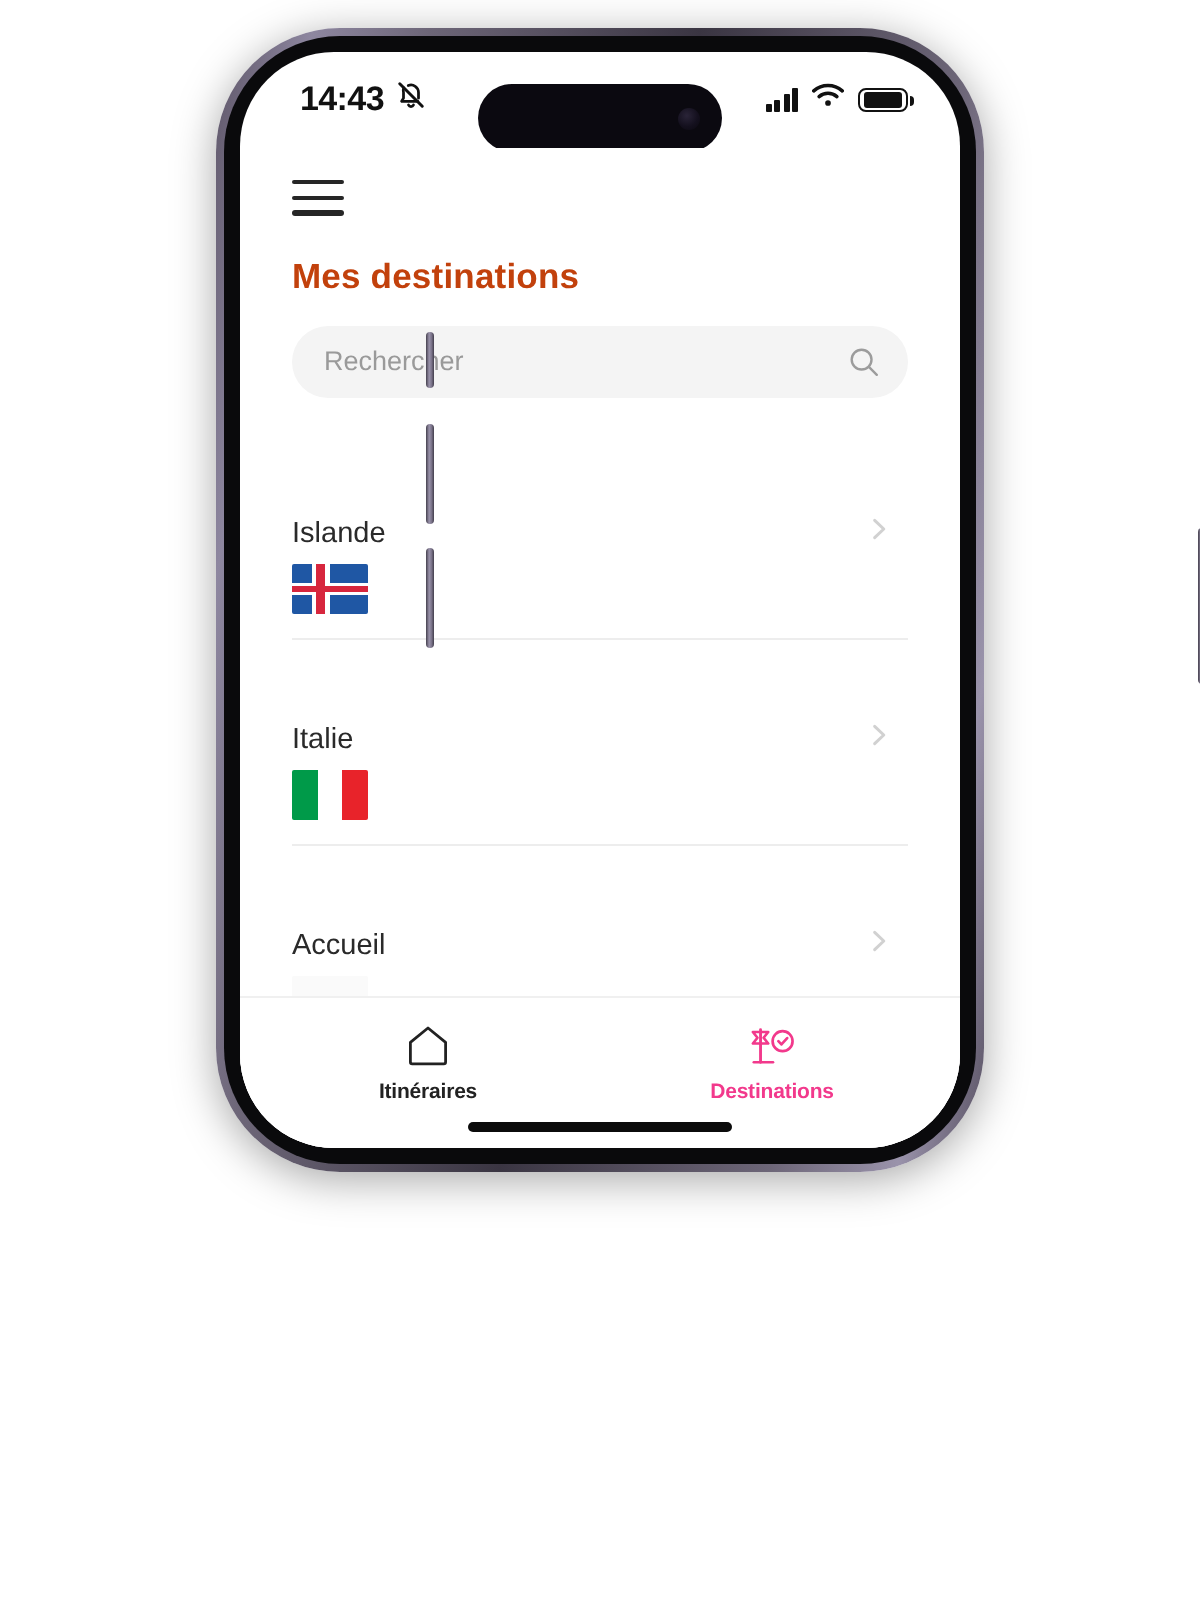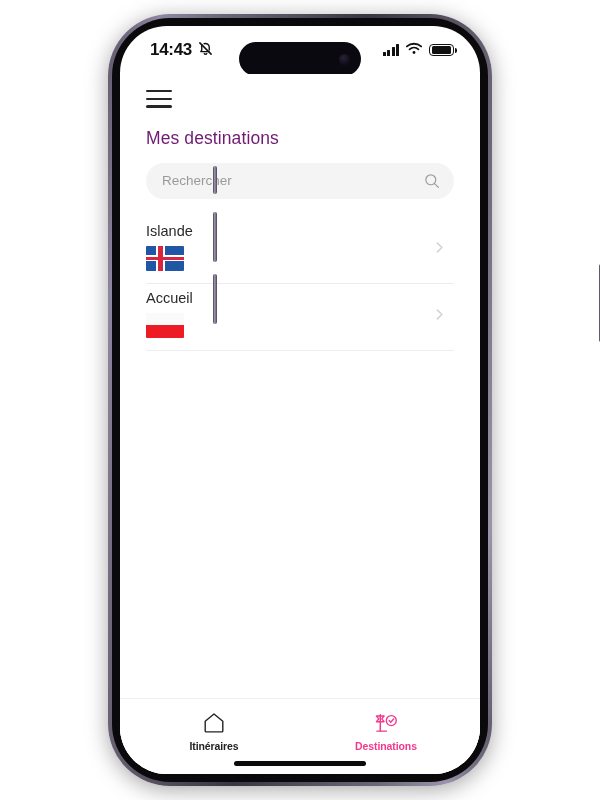--- a/index.html
+++ b/index.html
@@ -12,21 +12,21 @@
   #stage {
     position: relative;
     width: 600px; height: 800px;
     background: #ffffff;
   }
 
   
   .phone-frame {
     position: absolute;
     left: 108px; top: 14px;
-    width: 384px; height: 772px;
+    width: 384px; height: 572px;
     border-radius: 62px;
     background: linear-gradient(100deg,#5c5466 0%, #8e87a0 10%, #6d6678 22%, #3a3542 50%, #6d6678 78%, #9a93ab 91%, #564f60 100%);
     box-shadow: 0 4px 22px rgba(0,0,0,0.35);
   }
   .phone-bezel {
     position: absolute;
     left: 4px; top: 4px; right: 4px; bottom: 4px;
     border-radius: 58px;
     background: #0a0a0c;
   }
@@ -95,21 +95,21 @@
 
   
   .app { position: absolute; left: 0; top: 48px; right: 0; bottom: 0; background: #fff; }
 
   .hamburger { margin: 16px 0 0 26px; width: 26px; cursor: pointer; }
   .hamburger span { display:block; height: 2.2px; background: #262626; border-radius: 2px; margin-bottom: 5.5px; }
   .hamburger span:last-child { margin-bottom: 0; }
 
   .page-title {
     margin: 20px 0 0 26px;
-    font-size: 17.5px; color: #701a75; font-weight: 400; letter-spacing: 0.1px;
+    font-size: 17.5px; color: #c2410c; font-weight: 700; letter-spacing: 0.1px;
   }
 
   .search-wrap {
     margin: 14px 26px 0 26px;
     height: 36px;
     background: #f4f4f4;
     border-radius: 18px;
     display: flex; align-items: center;
     padding: 0 14px 0 16px;
   }
@@ -122,21 +122,21 @@
   .search-ico { width: 16px; height: 16px; flex: none; opacity: .55; }
 
   .dest-list { margin: 18px 26px 0 26px; }
   .dest-row {
     position: relative;
     display: flex; align-items: center; justify-content: space-between;
     border-bottom: 1px solid #ededed;
     padding: 6px 4px 12px 0;
     cursor: pointer;
   }
-  .dest-left { display: flex; flex-direction: column; gap: 7px; }
+  .dest-left { display: flex; flex-direction: column; gap: 7px; margin-top: 36px; }
   .dest-name { font-size: 14.5px; color: #2a2a2a; }
   .chev { width: 13px; height: 13px; opacity: .45; margin-right: 4px; }
 
   
   .flag { width: 38px; height: 25px; position: relative; display:block; border-radius: 1px; overflow: hidden; }
   .flag.is { background: #1f57a4; }
   .flag.is::before {
     content:""; position:absolute; left:0; top:0; width:100%; height:100%;
     background:
       linear-gradient(to bottom, transparent 38%, #fff 38%, #fff 62%, transparent 62%),
@@ -247,20 +247,35 @@
               <span class="dest-name">Islande</span>
               <span class="flag is"></span>
             </div>
             <span class="chev">
               <svg width="13" height="13" viewBox="0 0 12 12" fill="none">
                 <path d="M4 2l4.2 4-4.2 4" stroke="#9b9b9b" stroke-width="1.4" stroke-linecap="round" stroke-linejoin="round"></path>
               </svg>
             </span>
           </div>
 
+          <div class="dest-row">
+            <div class="dest-left">
+              <span class="dest-name">Italie</span>
+              <span class="flag it">
+                  <i></i>
+                  <i></i>
+                  <i></i>
+                </span>
+            </div>
+            <span class="chev">
+              <svg width="13" height="13" viewBox="0 0 12 12" fill="none">
+                <path d="M4 2l4.2 4-4.2 4" stroke="#9b9b9b" stroke-width="1.4" stroke-linecap="round" stroke-linejoin="round"></path>
+              </svg>
+            </span>
+          </div>
 
           <div class="dest-row">
             <div class="dest-left">
               <span class="dest-name">Accueil</span>
               <span class="flag pl">
                   <i></i>
                 </span>
             </div>
             <span class="chev">
               <svg width="13" height="13" viewBox="0 0 12 12" fill="none">

